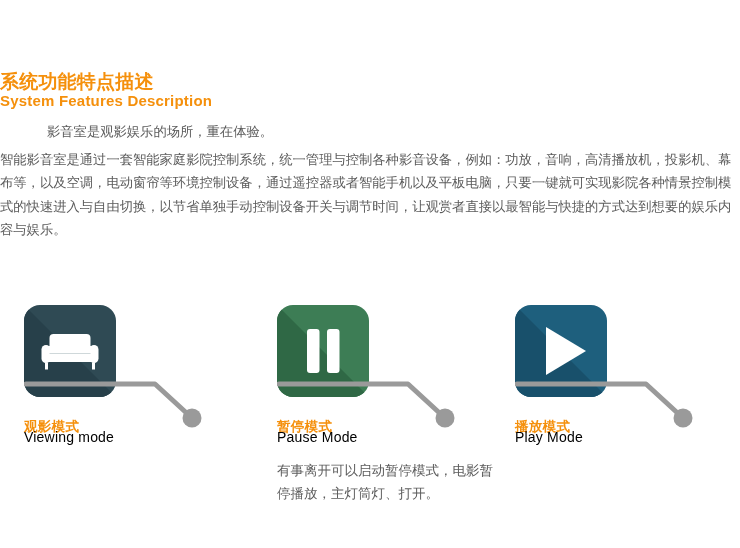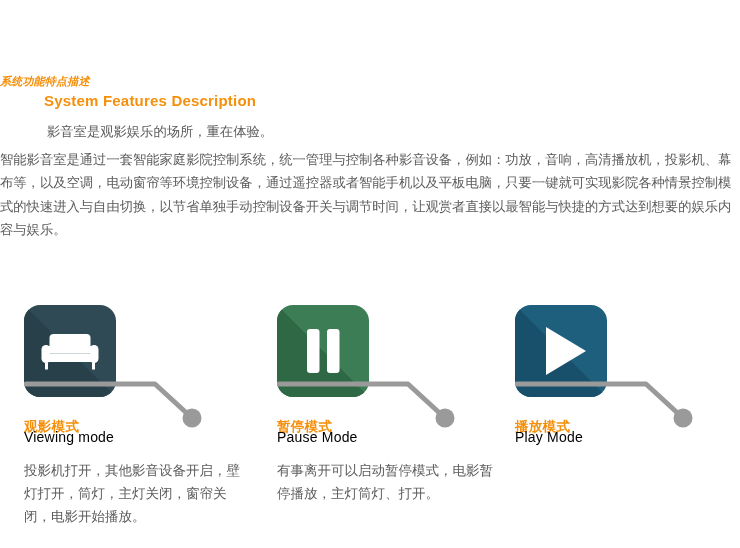--- a/index.html
+++ b/index.html
@@ -17,33 +17,31 @@
 
   
   .header {
     position: absolute;
     left: 0px;
     top: 72px;
     width: 740px;
   }
   .header .title-cn {
     color: #F5900C;
-    font-size: 11px;
+    font-size: 19px;
     font-weight: bold;
     line-height: 19px;
     letter-spacing: 0.2px;
-    font-style: italic;
   }
   .header .title-en {
     color: #F5900C;
     font-size: 15px;
     font-weight: bold;
     line-height: 20px;
     letter-spacing: 0.2px;
-    margin-left: 44px;
   }
 
   
   .intro {
     position: absolute;
     left: 0px;
     top: 120px;
     width: 740px;
     color: #5b5b5b;
     font-size: 13.3px;
@@ -163,21 +161,20 @@
       </svg>
     </div>
 
     <svg class="connector" viewBox="0 0 210 60">
       <path d="M2 4 L131 4 L168 38" stroke="#9a9a9a" stroke-width="5" fill="none" stroke-linecap="round" stroke-linejoin="round"></path>
       <circle cx="168" cy="38" r="9.5" fill="#9a9a9a"></circle>
     </svg>
 
     <div class="label-cn">观影模式</div>
     <div class="label-en">Viewing mode</div>
-    <div class="card-desc">投影机打开，其他影音设备开启，壁灯打开，筒灯，主灯关闭，窗帘关闭，电影开始播放。</div>
   </div>
 
   <div class="card card-2">
     <div class="icon-tile" style="background:#3d7d55;">
       <svg viewBox="0 0 92 92">
         <path d="M0 0 L92 92 L92 92 L0 92 Z" fill="#2f6845"></path>
         <g fill="#ffffff">
           <rect x="30" y="24" width="12.5" height="44" rx="3"></rect>
           <rect x="50" y="24" width="12.5" height="44" rx="3"></rect>
         </g>

